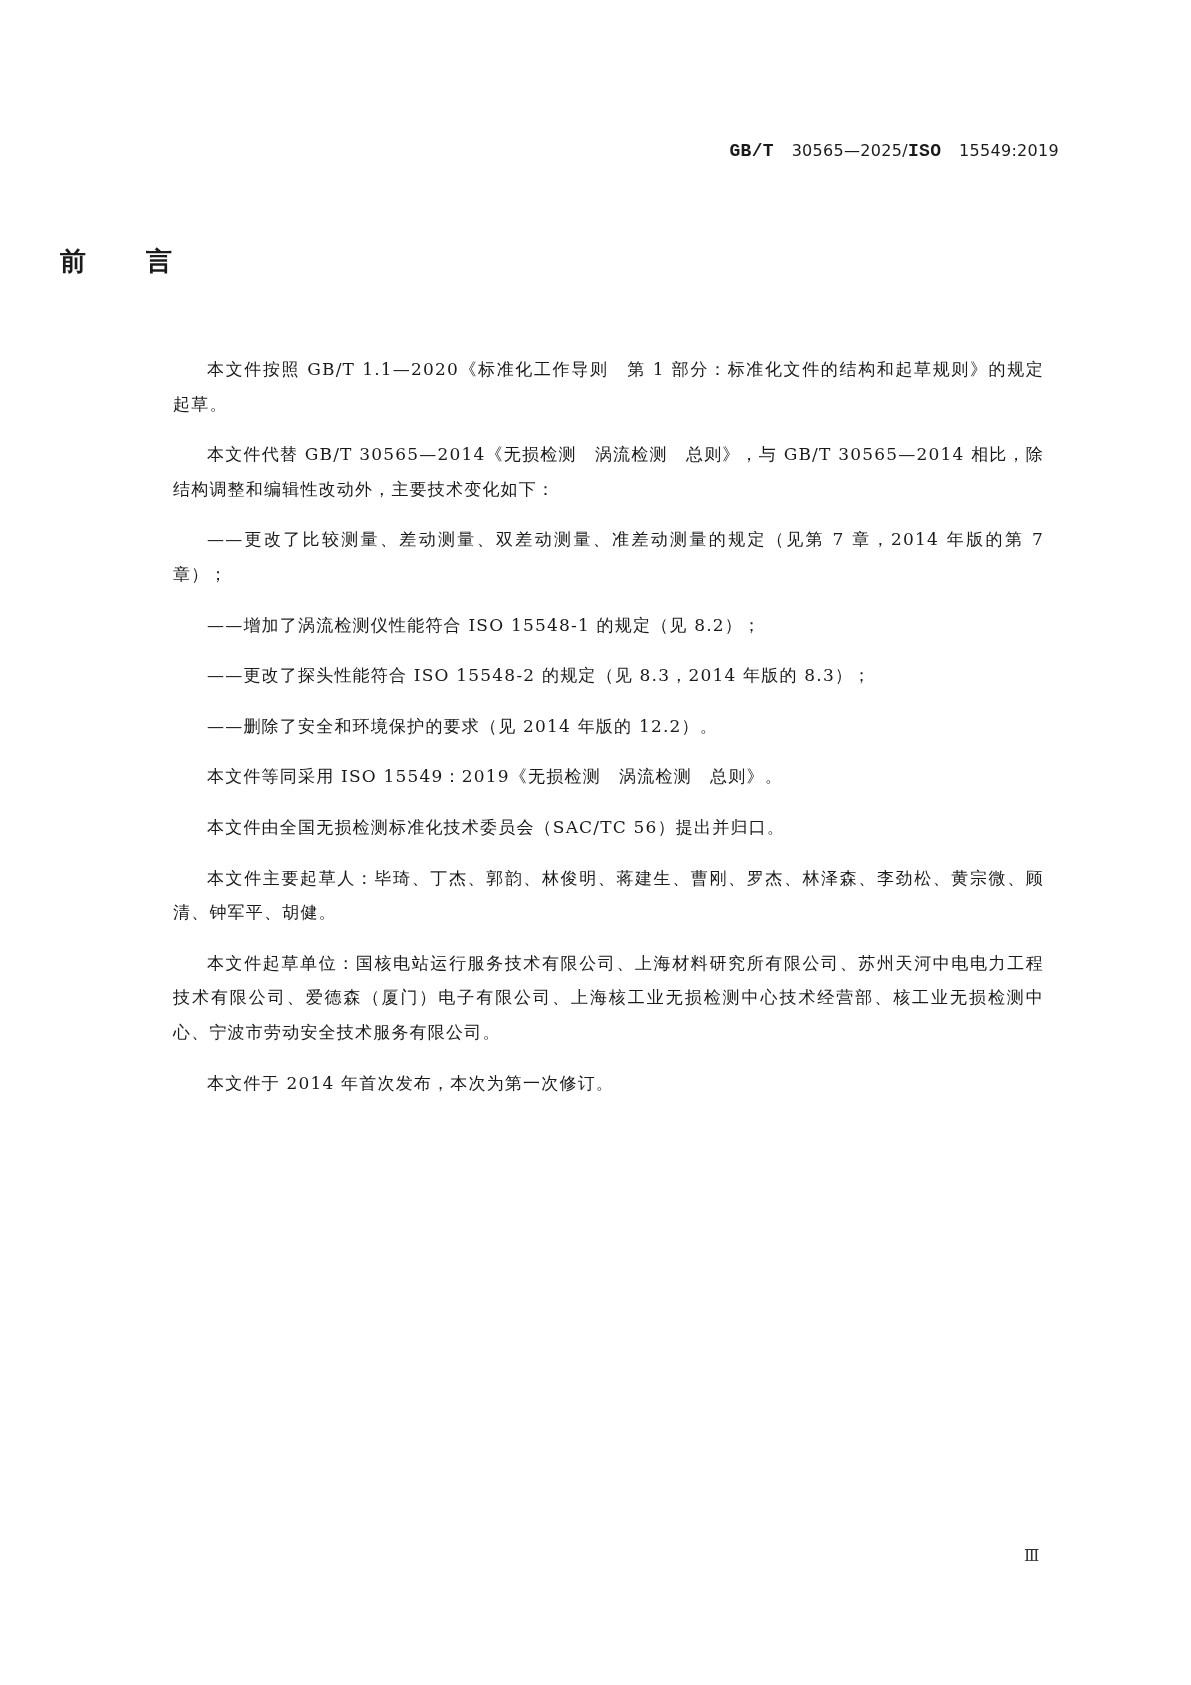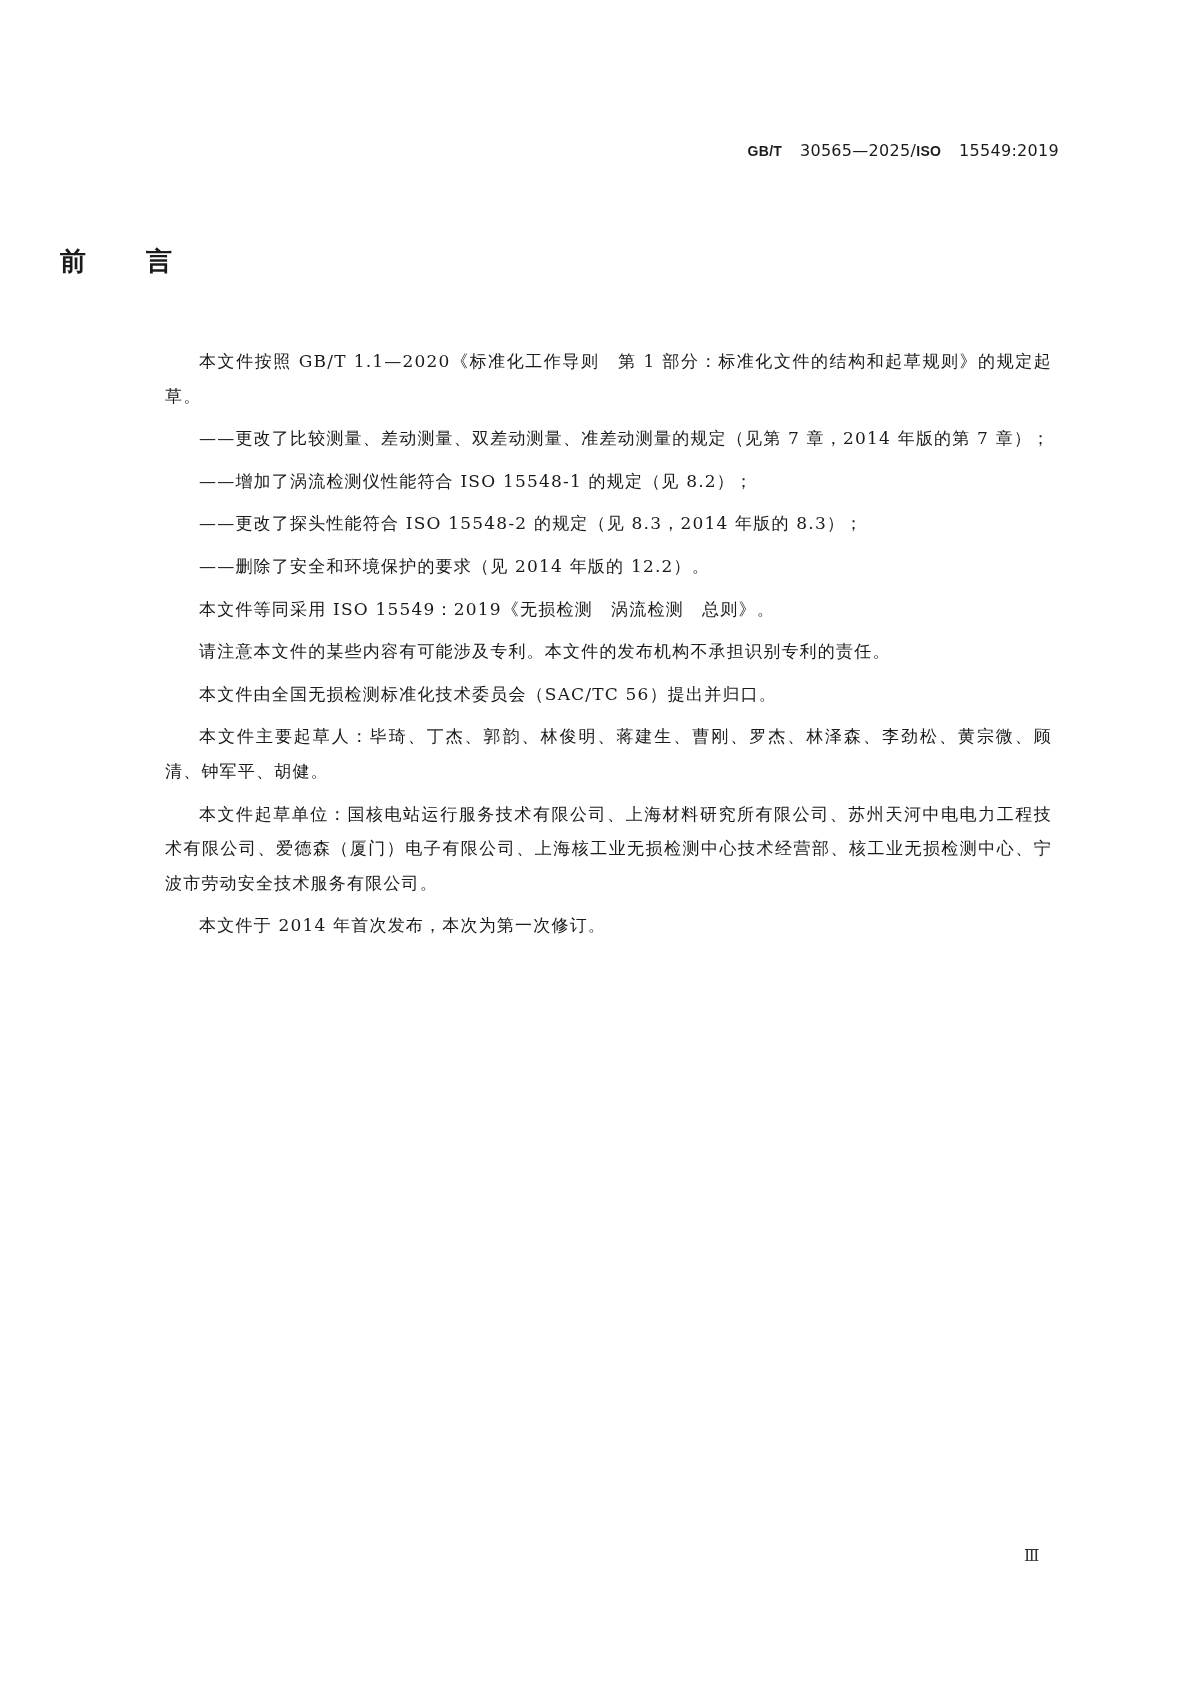--- a/index.html
+++ b/index.html
@@ -5,59 +5,59 @@
   html, body { margin: 0; padding: 0; background: #ffffff; }
   body {
     width: 1191px; height: 1685px; position: relative; overflow: hidden;
     font-family: "DejaVu Serif", "Liberation Serif", serif;
     color: #1a1a1a;
   }
   .page-header {
     position: absolute; top: 140px; right: 132px;
     font-size: 17px; letter-spacing: 0.3px; white-space: nowrap;
   }
-  .page-header .bold { font-weight: bold; font-family: Liberation Sans, sans-serif; font-size: 14px; }
+  .page-header .bold { font-weight: bold; font-family: Liberation Mono, monospace; font-size: 18px; }
   .page-header .sans { font-family: "DejaVu Sans", "Liberation Sans", sans-serif; font-size: 16px; margin-left: 12px; }
   .title {
     position: absolute; top: 244px; left: 0; width: 100%;
     text-align: left; font-size: 26px; font-weight: bold;
     font-family: "DejaVu Sans", "Liberation Sans", sans-serif;
     letter-spacing: 60px; text-indent: 60px;
   }
   .body {
     position: absolute; top: 336px; left: 157px; width: 903px;
     font-size: 17px; line-height: 34.6px; letter-spacing: 1.2px;
     text-align: justify;
   }
-  .body p { margin: 8px; }
+  .body p { margin: 16px; }
   .body p.indent { text-indent: 2em; }
   .body p.dash { text-indent: 2em; }
   .page-number {
     position: absolute; top: 1546px; left: 1024px;
     font-size: 16px; font-family: "DejaVu Serif", serif; color: #333;
   }
 </style>
 </head>
 <body>
 
 <div class="page-header">
   <span class="bold">GB/T</span>
   <span class="sans">30565—2025/</span><span class="bold">ISO</span>
   <span class="sans">15549:2019</span>
 </div>
 
 <div class="title">前言</div>
 
 <div class="body">
   <p class="indent">本文件按照 GB/T 1.1—2020《标准化工作导则　第 1 部分：标准化文件的结构和起草规则》的规定起草。</p>
+  <p class="indent">本文件代替 GB/T 30565—2014《无损检测　涡流检测　总则》，与 GB/T 30565—2014 相比，除结构调整和编辑性改动外，主要技术变化如下：</p>
   <p class="dash">——更改了比较测量、差动测量、双差动测量、准差动测量的规定（见第 7 章，2014 年版的第 7 章）；</p>
   <p class="dash">——增加了涡流检测仪性能符合 ISO 15548-1 的规定（见 8.2）；</p>
   <p class="dash">——更改了探头性能符合 ISO 15548-2 的规定（见 8.3，2014 年版的 8.3）；</p>
   <p class="dash">——删除了安全和环境保护的要求（见 2014 年版的 12.2）。</p>
   <p class="indent">本文件等同采用 ISO 15549：2019《无损检测　涡流检测　总则》。</p>
-  <p class="indent">请注意本文件的某些内容有可能涉及专利。本文件的发布机构不承担识别专利的责任。</p>
   <p class="indent">本文件由全国无损检测标准化技术委员会（SAC/TC 56）提出并归口。</p>
   <p class="indent">本文件主要起草人：毕琦、丁杰、郭韵、林俊明、蒋建生、曹刚、罗杰、林泽森、李劲松、黄宗微、顾清、钟军平、胡健。</p>
   <p class="indent">本文件起草单位：国核电站运行服务技术有限公司、上海材料研究所有限公司、苏州天河中电电力工程技术有限公司、爱德森（厦门）电子有限公司、上海核工业无损检测中心技术经营部、核工业无损检测中心、宁波市劳动安全技术服务有限公司。</p>
   <p class="indent">本文件于 2014 年首次发布，本次为第一次修订。</p>
 </div>
 
 <div class="page-number">Ⅲ</div>
 
 </body></html>

